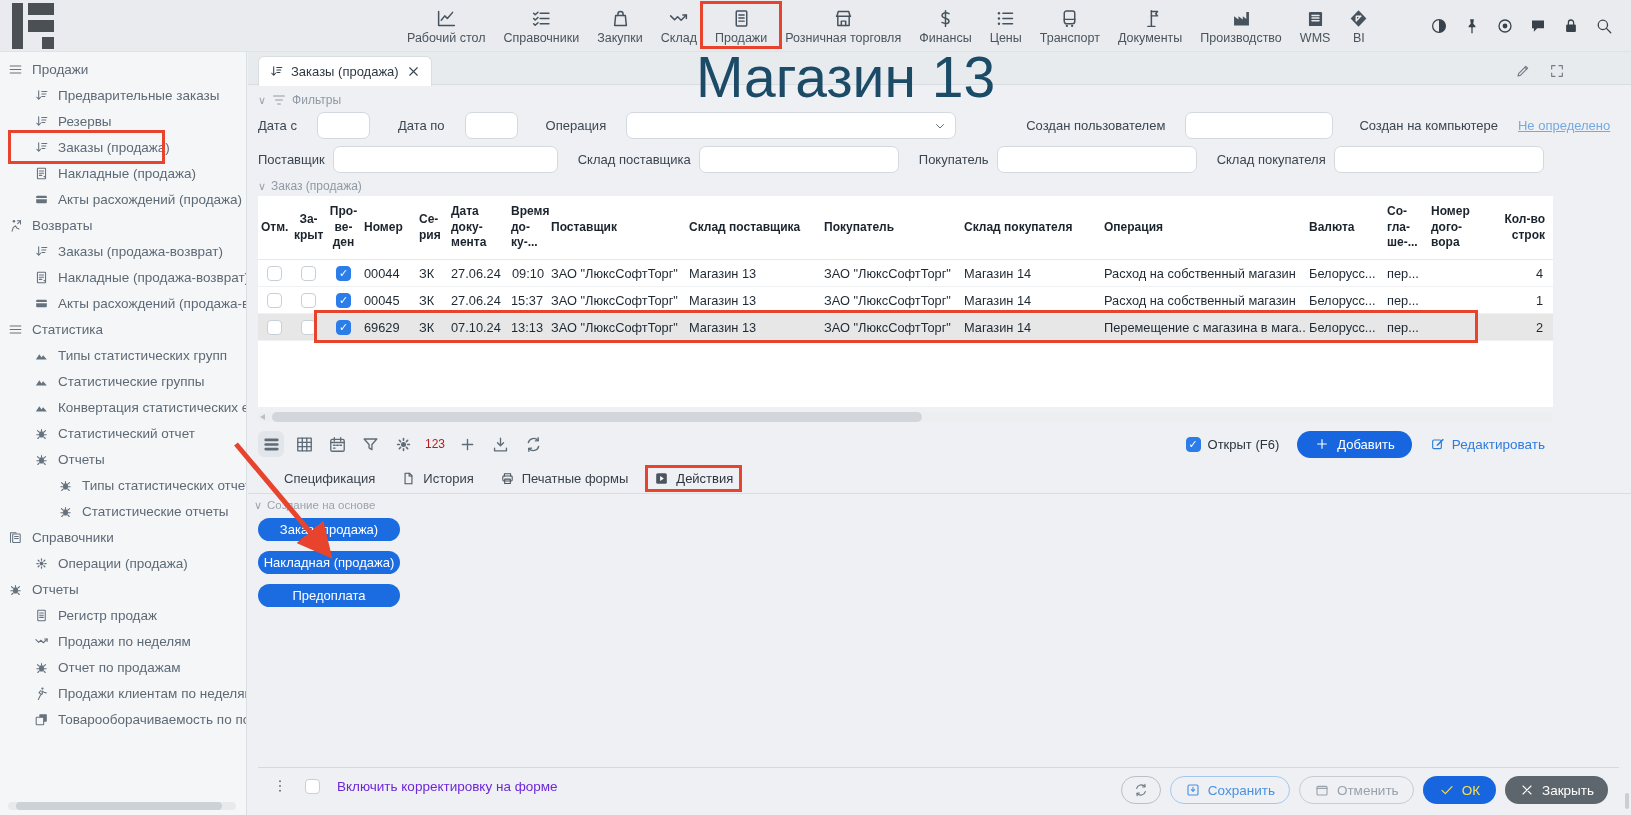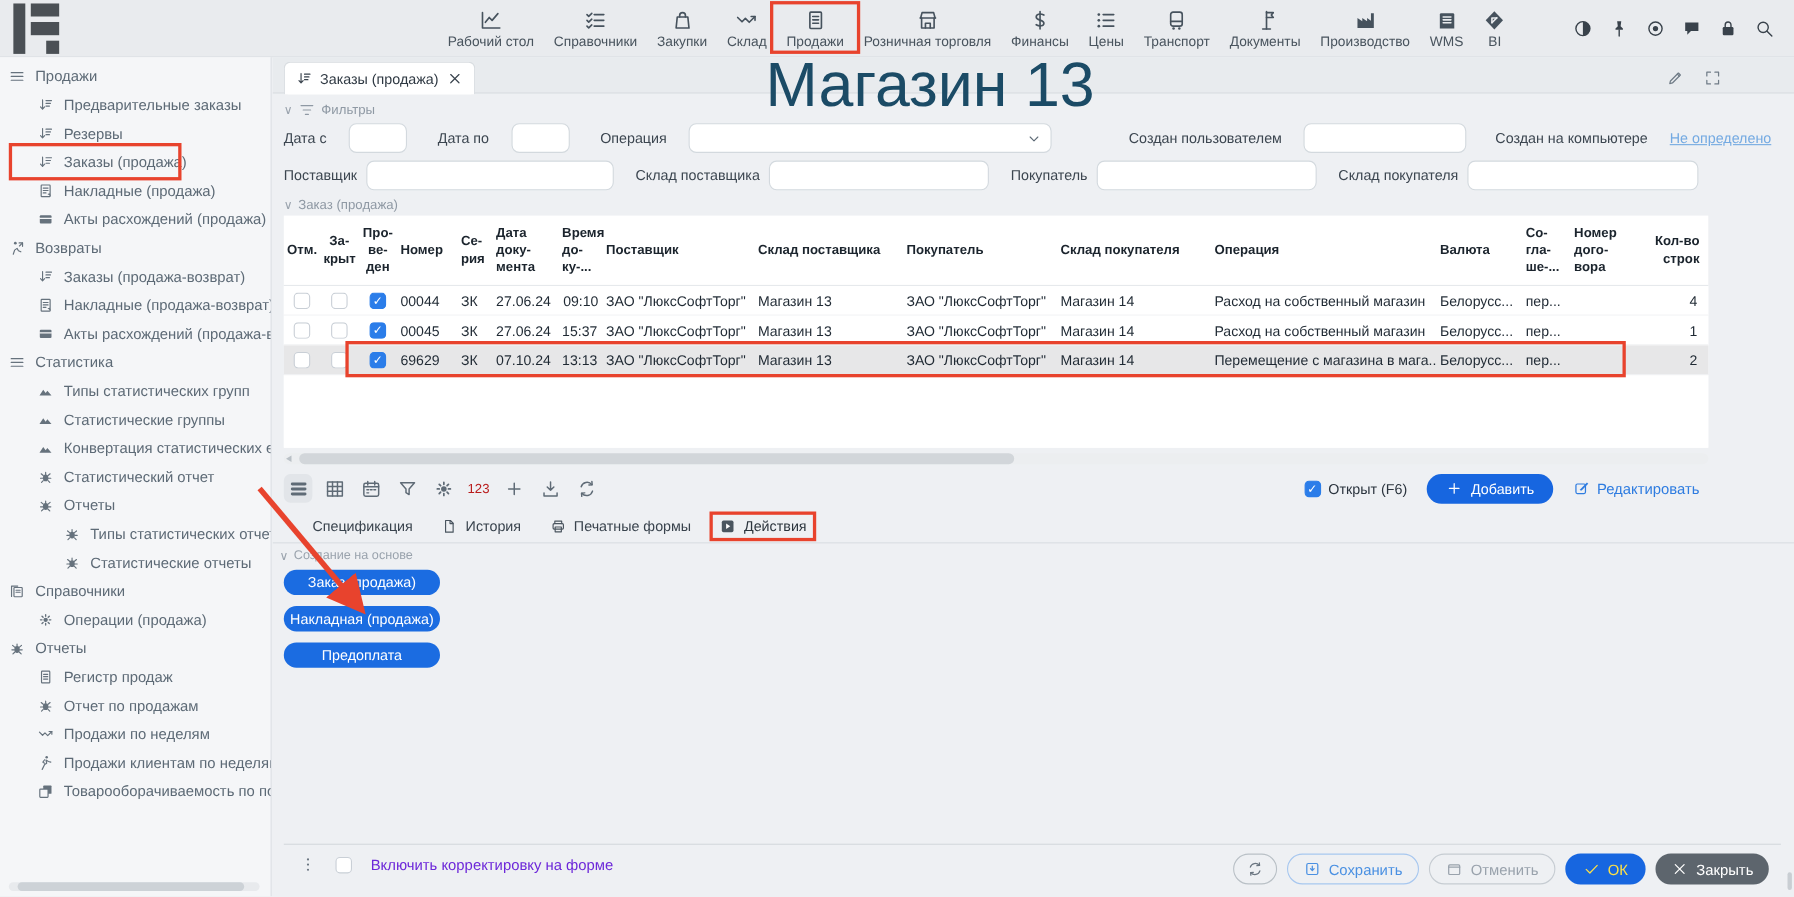--- a/index.html
+++ b/index.html
@@ -485,34 +485,34 @@
           <svg viewBox="0 0 24 24" width="15" height="15" fill="none" stroke="currentColor" stroke-width="1.7" stroke-linecap="round" stroke-linejoin="round">
             <rect x="6" y="3.5" width="12" height="17" rx="1"></rect>
             <path d="M9 8h6M9 11.5h6M9 15h6"></path>
           </svg>
         </span>
         <span class="side-label">Регистр продаж</span>
       </div>
       <div class="side-item lvl1">
         <span class="ic" style="width:15px;height:15px">
           <svg viewBox="0 0 24 24" width="15" height="15" fill="none" stroke="currentColor" stroke-width="1.7" stroke-linecap="round" stroke-linejoin="round">
+            <path d="M3 9l4.5 4.5L11 10l4 4 6-6"></path>
+            <path d="M21 12V8h-4"></path>
+          </svg>
+        </span>
+        <span class="side-label">Продажи по неделям</span>
+      </div>
+      <div class="side-item lvl1">
+        <span class="ic" style="width:15px;height:15px">
+          <svg viewBox="0 0 24 24" width="15" height="15" fill="none" stroke="currentColor" stroke-width="1.7" stroke-linecap="round" stroke-linejoin="round">
             <ellipse cx="12" cy="13.5" rx="4" ry="5" fill="currentColor" stroke="none"></ellipse>
             <path d="M12 8.5V5.5M8.5 10 5.5 7.5M15.5 10l3-2.5M8 14H4.5M16 14h3.5M8.5 17.5l-2.5 2.5M15.5 17.5l2.5 2.5"></path>
           </svg>
         </span>
         <span class="side-label">Отчет по продажам</span>
-      </div>
-      <div class="side-item lvl1">
-        <span class="ic" style="width:15px;height:15px">
-          <svg viewBox="0 0 24 24" width="15" height="15" fill="none" stroke="currentColor" stroke-width="1.7" stroke-linecap="round" stroke-linejoin="round">
-            <path d="M3 9l4.5 4.5L11 10l4 4 6-6"></path>
-            <path d="M21 12V8h-4"></path>
-          </svg>
-        </span>
-        <span class="side-label">Продажи по неделям</span>
       </div>
       <div class="side-item lvl1">
         <span class="ic" style="width:15px;height:15px">
           <svg viewBox="0 0 24 24" width="15" height="15" fill="none" stroke="currentColor" stroke-width="1.7" stroke-linecap="round" stroke-linejoin="round">
             <circle cx="13.5" cy="4" r="1.8" fill="currentColor" stroke="none"></circle>
             <path d="M7 21.5l3.5-7 3-2-1-4.5 3.5 2 3.5 1"></path>
             <path d="M10.5 12.5L8 11l2.5-3.5"></path>
           </svg>
         </span>
         <span class="side-label">Продажи клиентам по неделям</span>

